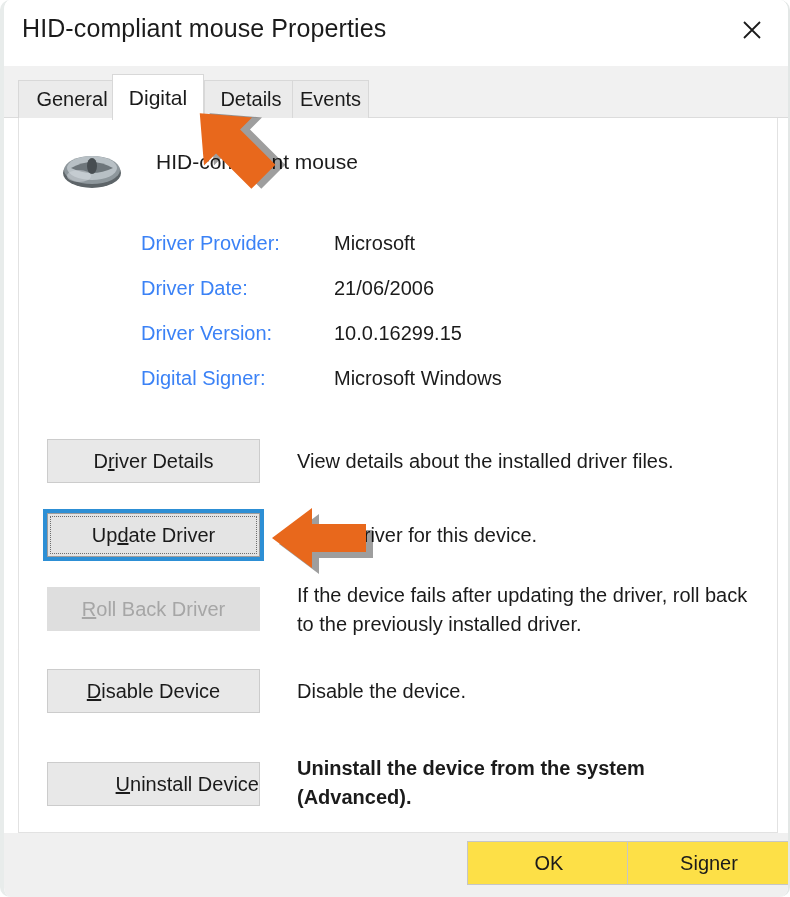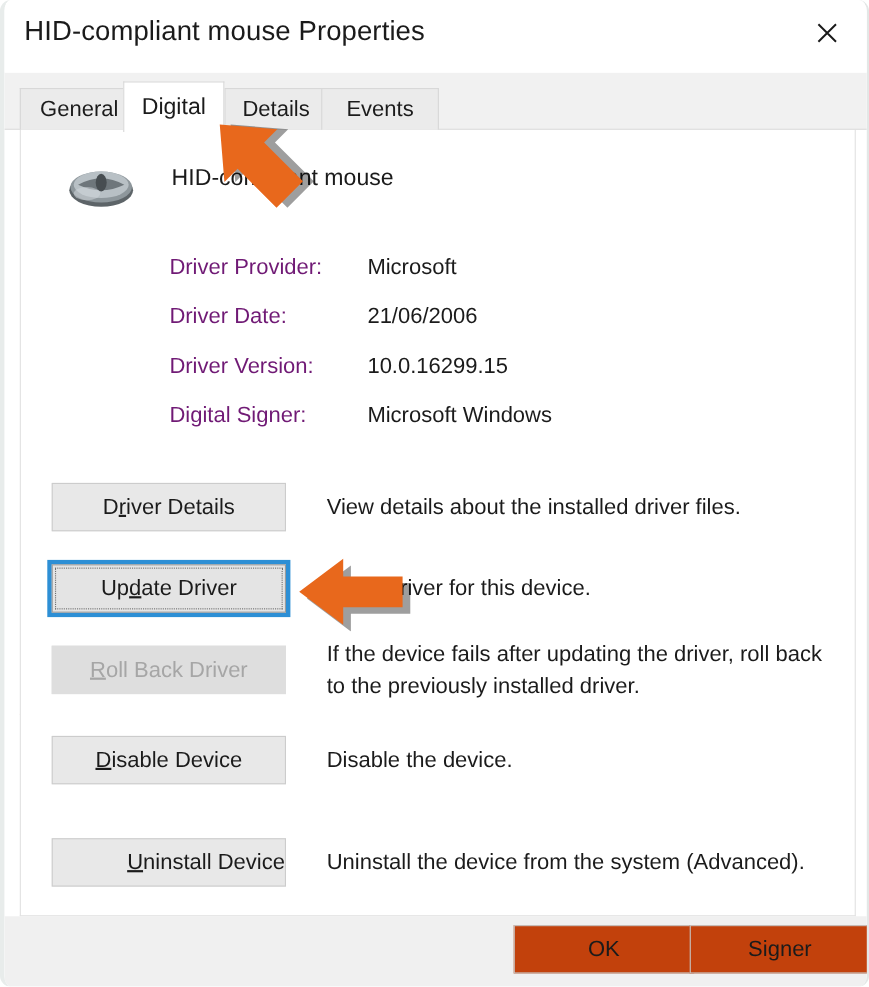--- a/index.html
+++ b/index.html
@@ -150,23 +150,23 @@
     position: absolute;
     left: 118px; top: 115px;
     width: 560px;
   }
   .info-row {
     position: relative;
     height: 45px;
   }
   .info-label {
     position: absolute;
-    left: 17px; top: 0;
-    font-size: 20px;
-    color: #701a75;
+    left: 4px; top: 0;
+    font-size: 20px;
+    color: #3b82f6;
     white-space: nowrap;
   }
   .info-value {
     position: absolute;
     left: 197px; top: 0;
     font-size: 20px;
     color: #1b1b1b;
     white-space: nowrap;
   }
 
@@ -216,21 +216,21 @@
     position: absolute;
     left: 0; bottom: 0;
     width: 100%; height: 64px;
     background: #f0f0f0;
     z-index: 3;
   }
   .footer-btn {
     position: absolute;
     top: 8px;
     width: 164px; height: 44px;
-    background: #c2410c;
+    background: #fde047;
     border: 1px solid #c6c6c6;
     font-size: 20px;
     font-family: "Liberation Sans", sans-serif;
     color: #1b1b1b;
     cursor: pointer;
   }
   #ok-button { left: 463px; }
   #cancel-button { left: 623px; }
 
   
@@ -287,21 +287,21 @@
   <div id="tabstrip">
     <div class="tab" id="tab-0" style="left:14px;width:108px;text-align:center;">
         <span>General</span>
       </div>
     <div class="tab active" id="tab-1" style="left:108px;width:92px;">
         <span>Digital</span>
       </div>
     <div class="tab" id="tab-2" style="left:200px;width:94px;">
         <span>Details</span>
       </div>
-    <div class="tab" id="tab-3" style="left:288px;width:107px;">
+    <div class="tab" id="tab-3" style="left:288px;width:77px;">
         <span>Events</span>
       </div>
   </div>
 
   <div id="content">
 
     <div id="device-header">
       <div id="device-icon">
         <svg width="62" height="42" viewBox="0 0 62 42" aria-hidden="true">
           <ellipse cx="31" cy="24" rx="29" ry="15" fill="#5d6468"></ellipse>
@@ -359,21 +359,21 @@
       <button class="action-btn" style="top:0;">
         <span><span class="u">D</span>isable Device</span>
       </button>
       <div class="action-desc" style="top:8px;">Disable the device.</div>
     </div>
 
     <div class="action-row" style="top:633px;">
       <button class="action-btn" style="top:12px;justify-content:flex-end;">
         <span><span class="u">U</span>ninstall Device</span>
       </button>
-      <div class="action-desc" style="top:20px;">Uninstall the device from the system (Advanced).</div>
+      <div class="action-desc" style="top:4px;font-weight:bold;">Uninstall the device from the system (Advanced).</div>
     </div>
   </div>
 
   <div id="footer">
     <button class="footer-btn" id="ok-button">OK</button>
     <button class="footer-btn" id="cancel-button">Signer</button>
   </div>
 
   <div class="arrow" id="arrow-tab">
     <svg width="106" height="104" viewBox="0 0 106 104" aria-hidden="true">

